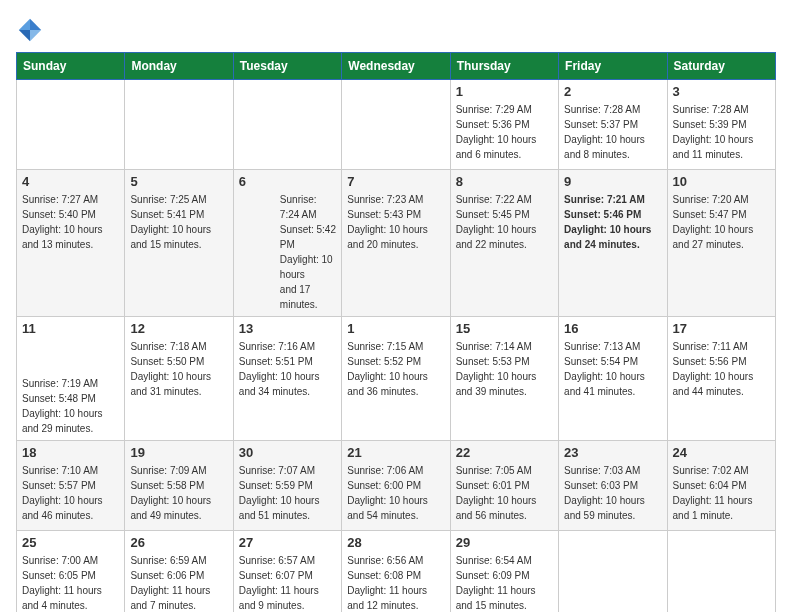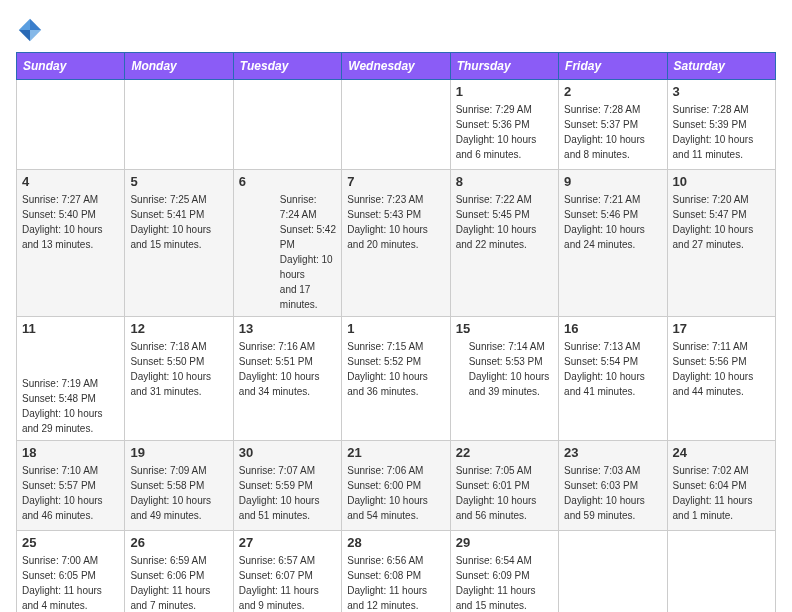--- a/index.html
+++ b/index.html
@@ -82,22 +82,21 @@
     .empty-cell {
       background: #fafafa;
     }
     tr:nth-child(odd) td {
       background-color: #fff;
     }
     tr:nth-child(even) td {
       background-color: #f5f5f5;
     }
     .calendar thead tr th {
-      background-color: #8b5cf6;
-      font-style: italic;
+      background-color: #15803d;
     }
   </style>
 </head>
 <body>
 
 <div class="header-section">
   <div class="logo">
     <svg class="logo-icon" viewBox="0 0 40 40">
       <polygon points="20,4 36,20 20,20" fill="#3b7ecb"></polygon>
       <polygon points="20,4 4,20 20,20" fill="#5a9ee0"></polygon>
@@ -186,21 +185,21 @@
         </td>
         <td>
           <div class="day-number">8</div>
           <div class="day-detail" style="white-space: pre-line;">Sunrise: 7:22 AM
 Sunset: 5:45 PM
 Daylight: 10 hours
 and 22 minutes.</div>
         </td>
         <td>
           <div class="day-number">9</div>
-          <div class="day-detail" style="white-space: pre-line;">Sunrise: 7:21 AM
+          <div class="day-detail" style="white-space: pre-line; font-weight: bold;">Sunrise: 7:21 AM
 Sunset: 5:46 PM
 Daylight: 10 hours
 and 24 minutes.</div>
         </td>
         <td>
           <div class="day-number">10</div>
           <div class="day-detail" style="white-space: pre-line;">Sunrise: 7:20 AM
 Sunset: 5:47 PM
 Daylight: 10 hours
 and 27 minutes.</div>
@@ -230,21 +229,21 @@
         </td>
         <td>
           <div class="day-number">1</div>
           <div class="day-detail" style="white-space: pre-line;">Sunrise: 7:15 AM
 Sunset: 5:52 PM
 Daylight: 10 hours
 and 36 minutes.</div>
         </td>
         <td>
           <div class="day-number">15</div>
-          <div class="day-detail" style="white-space: pre-line; margin-left: 13px;">Sunrise: 7:14 AM
+          <div class="day-detail" style="white-space: pre-line;">Sunrise: 7:14 AM
 Sunset: 5:53 PM
 Daylight: 10 hours
 and 39 minutes.</div>
         </td>
         <td>
           <div class="day-number">16</div>
           <div class="day-detail" style="white-space: pre-line;">Sunrise: 7:13 AM
 Sunset: 5:54 PM
 Daylight: 10 hours
 and 41 minutes.</div>

